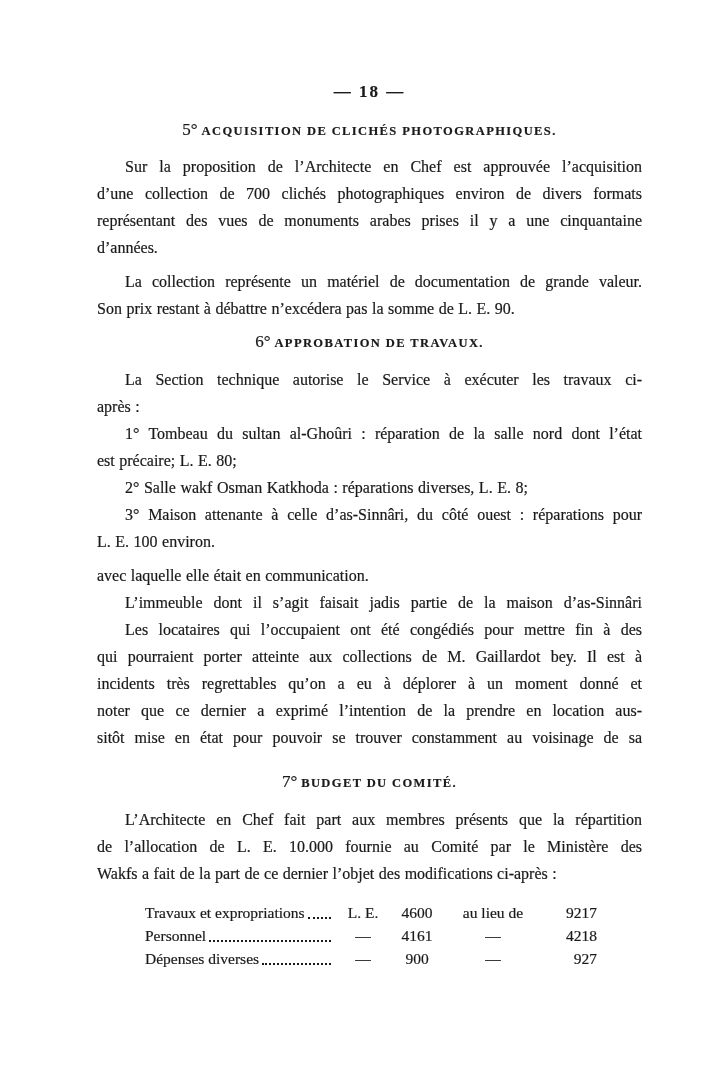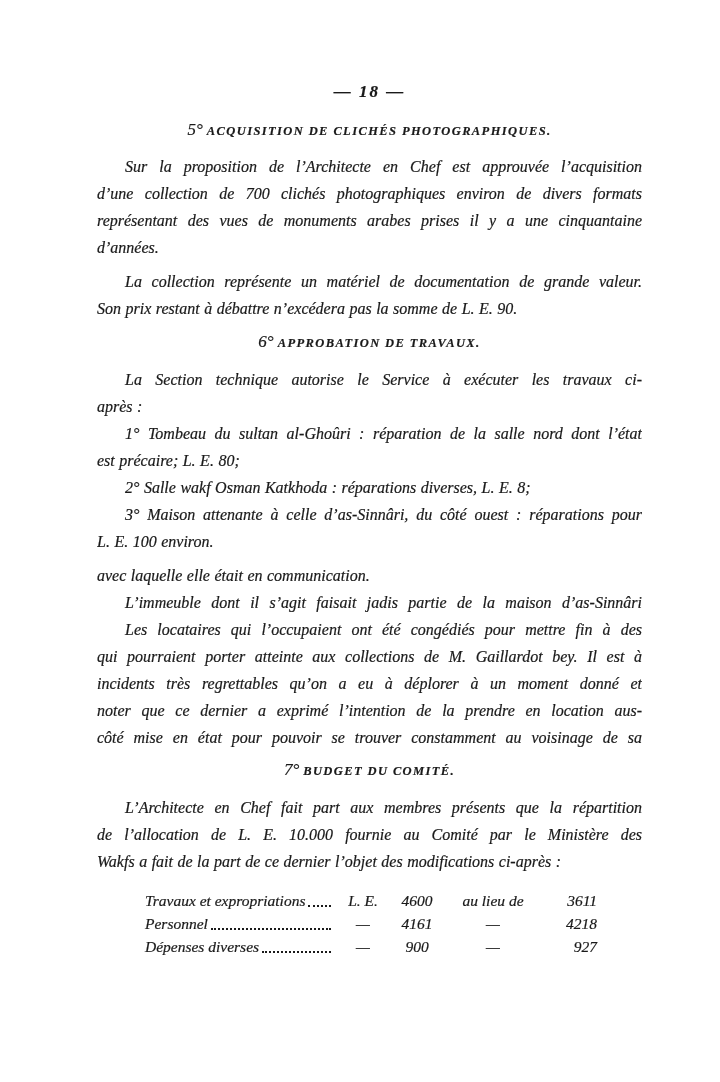--- a/index.html
+++ b/index.html
@@ -5,21 +5,20 @@
   html, body { margin: 0; padding: 0; background: #e8e8e8; }
   .page {
     position: relative;
     width: 720px;
     height: 1082px;
     margin: 0 auto;
     background: #ffffff;
     color: #1a1a1a;
     font-family: "Liberation Serif", "DejaVu Serif", serif;
     overflow: hidden;
-    font-style: italic;
     -webkit-text-stroke: 0.2px #1a1a1a;
   }
   .content {
     position: absolute;
     left: 97px;
     top: 0;
     width: 545px;
   }
   .pagenum {
     margin-top: 82px;
@@ -35,21 +34,21 @@
     white-space: nowrap;
   }
   .heading .num { font-size: 17px; }
   .heading .sc {
     font-size: 12.5px;
     font-weight: bold;
     letter-spacing: 1.4px;
   }
   .h5 { margin-top: 18px; }
   .h6 { margin-top: 10px; text-align: center; }
-  .h7 { margin-top: 9px; }
+  .h7 { margin-top: 21px; }
   .para { font-size: 16px; }
   .line {
     line-height: 27px;
     height: 27px;
     overflow: hidden;
     text-align: left;
     word-spacing: 0.5px;
   }
   .j { text-align: justify; text-align-last: justify; }
   .ind { text-indent: 28px; }
@@ -134,42 +133,42 @@
     <div class="para mt-pa">
       <div class="line">avec laquelle elle était en communication.</div>
       <div class="line j ind">L’immeuble dont il s’agit faisait jadis partie de la maison d’as-Sinnâri</div>
     </div>
 
     <div class="para">
       <div class="line j ind">Les locataires qui l’occupaient ont été congédiés pour mettre fin à des</div>
       <div class="line j">qui pourraient porter atteinte aux collections de M. Gaillardot bey. Il est à</div>
       <div class="line j">incidents très regrettables qu’on a eu à déplorer à un moment donné et</div>
       <div class="line j">noter que ce dernier a exprimé l’intention de la prendre en location aus-</div>
-      <div class="line j">côté mise en état pour pouvoir se trouver constamment au voisinage de sa</div>
+      <div class="line j">sitôt mise en état pour pouvoir se trouver constamment au voisinage de sa</div>
     </div>
 
     <div class="heading h7">
       <span class="num">7°</span>
       <span class="sc">BUDGET DU COMITÉ.</span>
     </div>
 
     <div class="para mt-sp">
       <div class="line j ind">L’Architecte en Chef fait part aux membres présents que la répartition</div>
       <div class="line j">de l’allocation de L. E. 10.000 fournie au Comité par le Ministère des</div>
       <div class="line">Wakfs a fait de la part de ce dernier l’objet des modifications ci-après :</div>
     </div>
 
     <div class="budget">
       <div class="brow">
         <span class="blabel">Travaux et expropriations</span>
         <span class="leader"></span>
         <span class="bunit">L. E.</span>
         <span class="bnew">4600</span>
         <span class="bmid">au lieu de</span>
-        <span class="bold-">3611</span>
+        <span class="bold-">9217</span>
       </div>
       <div class="brow">
         <span class="blabel">Personnel</span>
         <span class="leader"></span>
         <span class="bunit">—</span>
         <span class="bnew">4161</span>
         <span class="bmid">—</span>
         <span class="bold-">4218</span>
       </div>
       <div class="brow">

